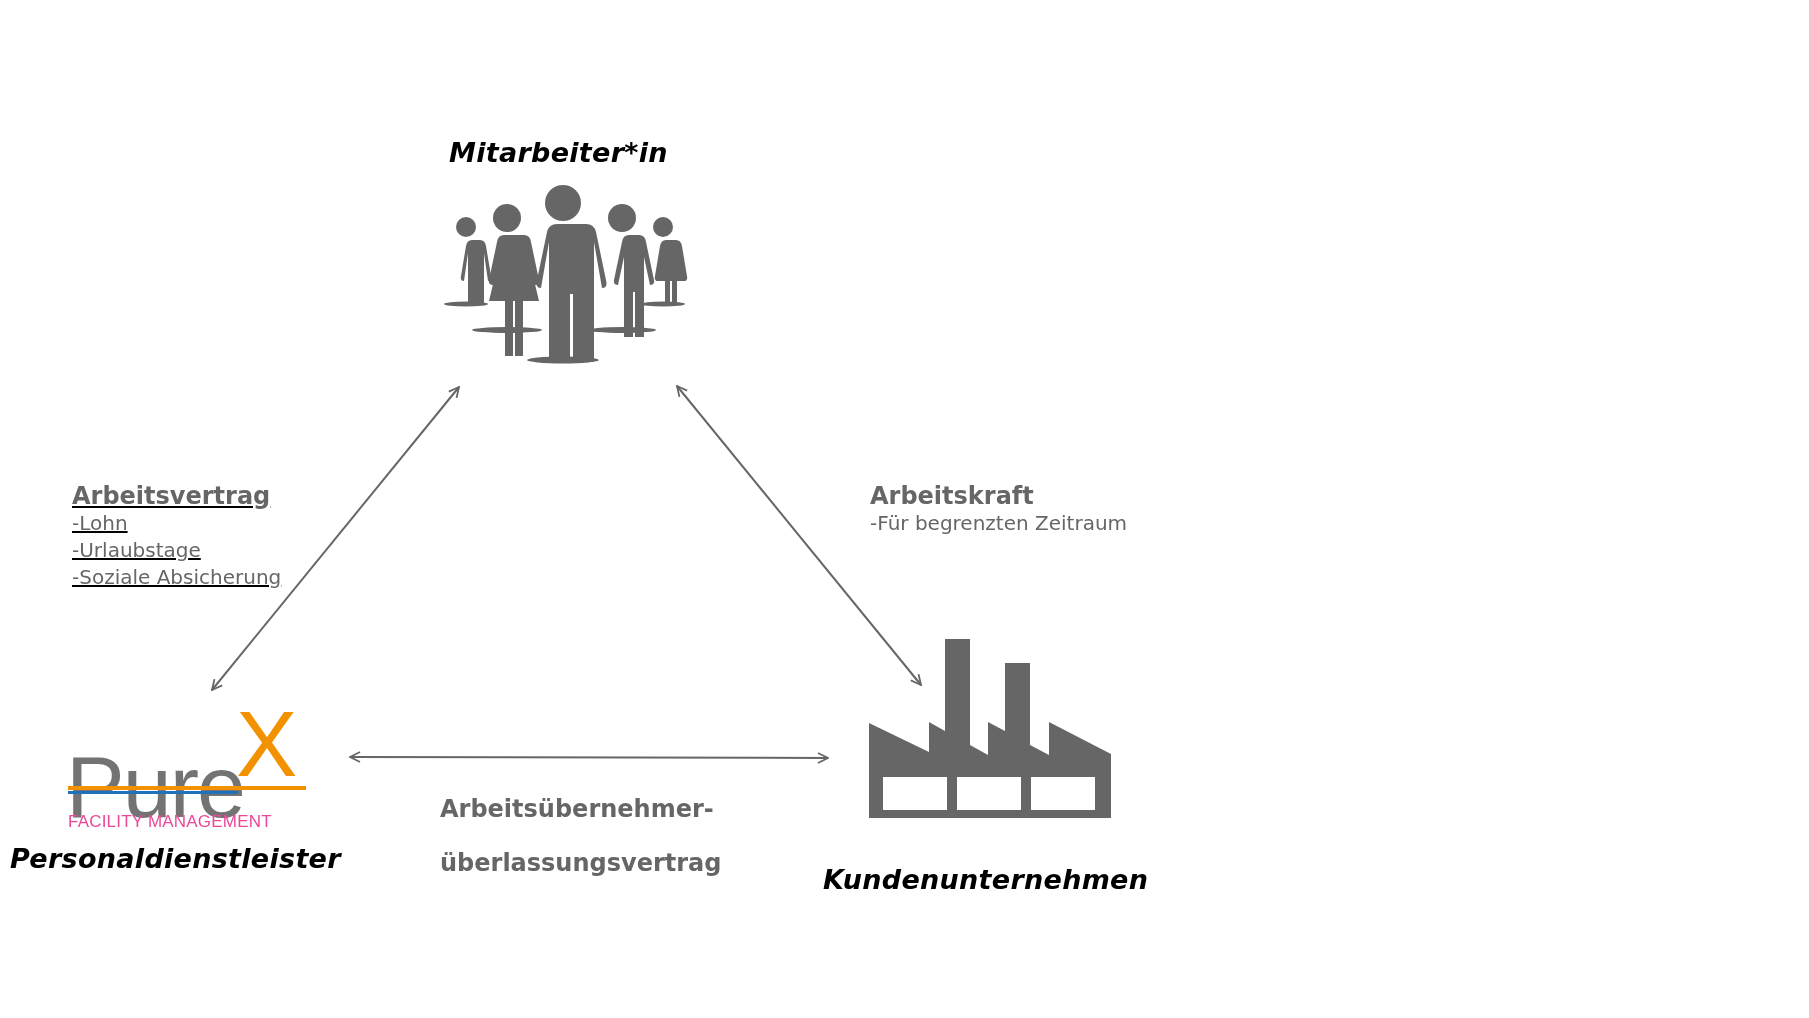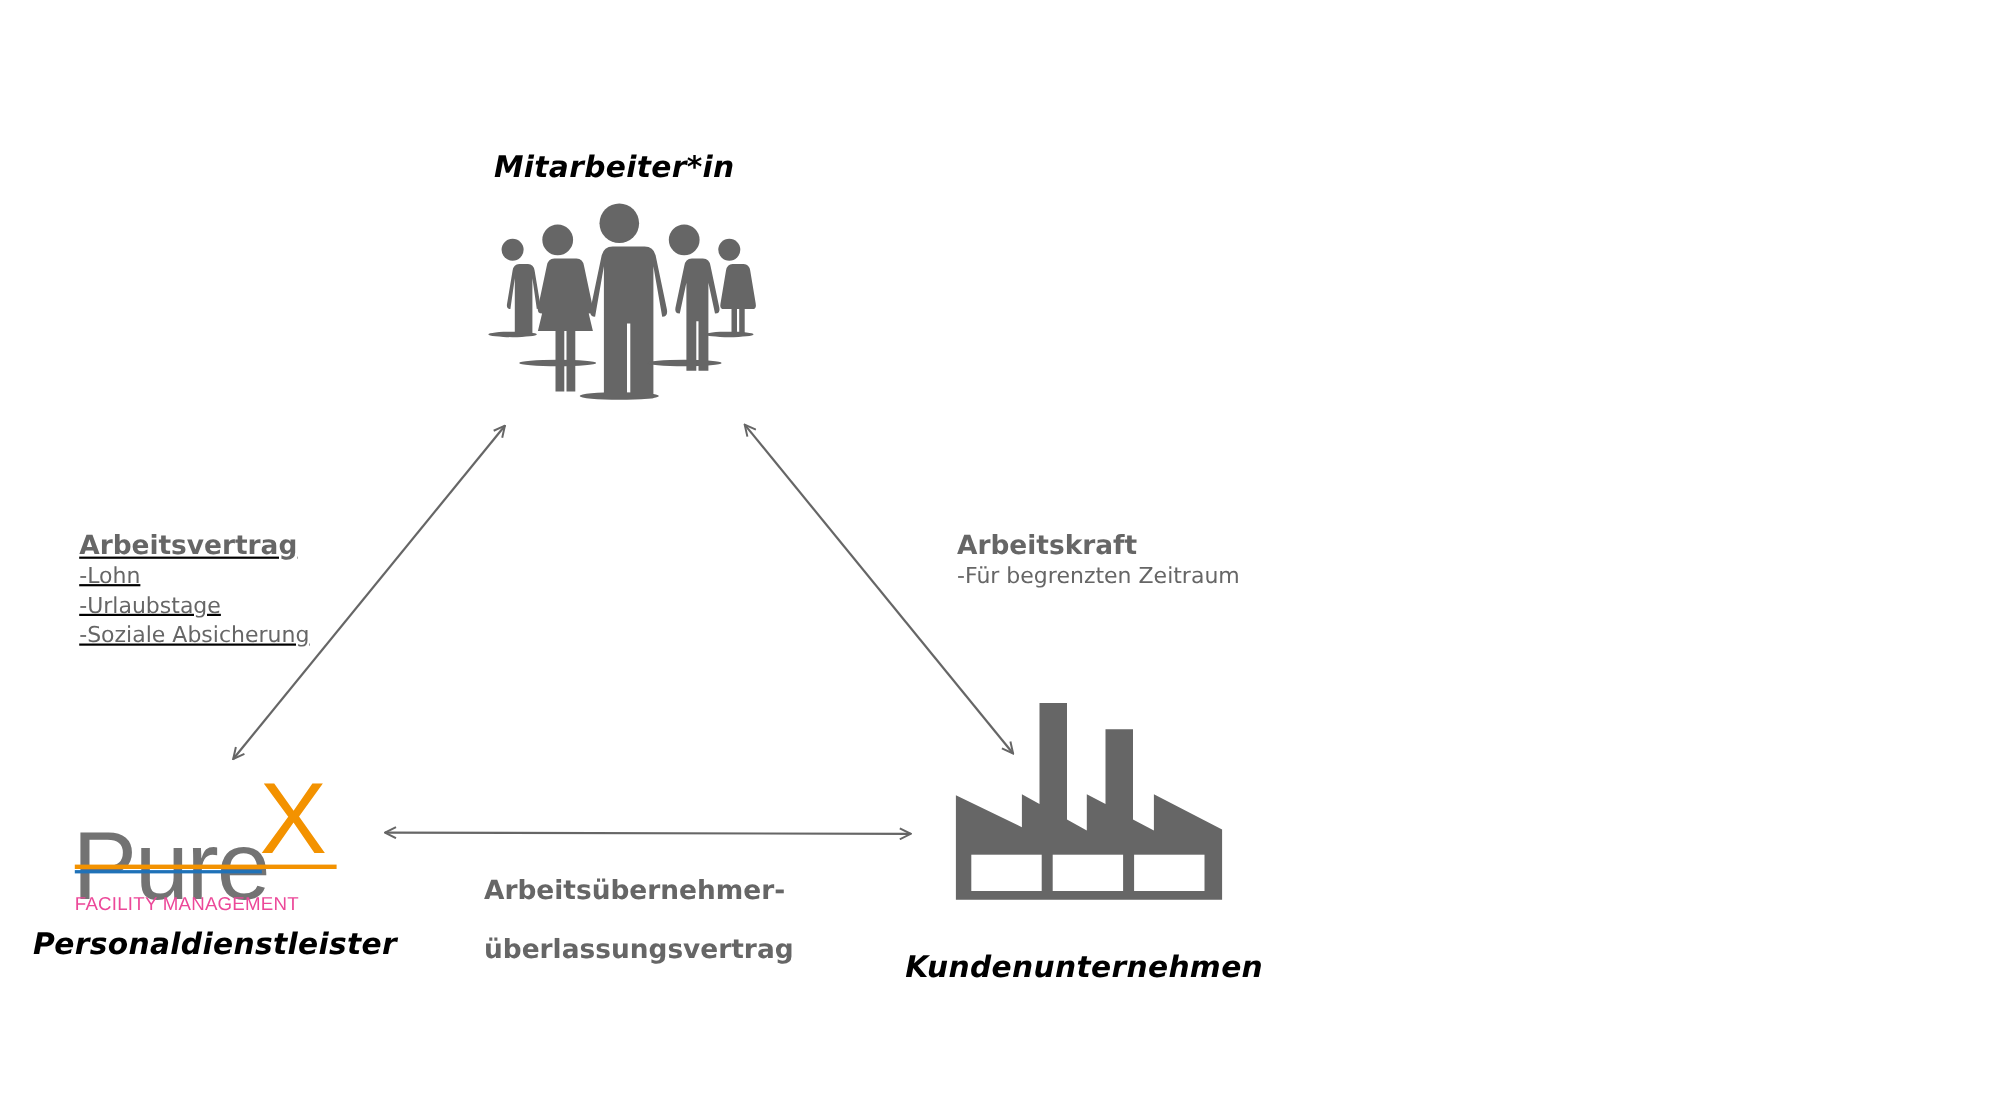--- a/index.html
+++ b/index.html
@@ -67,21 +67,21 @@
   <div class="label-bold" style="line-height:33px;margin-top:21px;">überlassungsvertrag</div>
 </div>
 
 <div class="abs" style="left:66px;top:700px;width:250px;height:120px;">
   <span class="abs" style="left:0;top:-6px;font-family:'Liberation Sans',sans-serif;font-size:88px;color:#737373;letter-spacing:-2px;line-height:100px;margin-top:43px;">Pure</span>
   <span class="abs" style="left:170px;top:-6px;font-family:'Liberation Sans',sans-serif;font-size:92px;color:#f39200;line-height:100px;">X</span>
   <div class="abs" style="left:2px;top:86px;width:238px;height:4px;background:#f39200;"></div>
   <div class="abs" style="left:2px;top:91px;width:170px;height:3px;background:#1f72b8;"></div>
   <div class="abs" style="left:2px;top:96px;font-family:Liberation Sans, sans-serif;font-size:17px;color:#ec4899;white-space:nowrap;letter-spacing:0.2px;margin-top:16px;">FACILITY MANAGEMENT</div>
 </div>
-<div class="abs title-orange" style="left:30px;top:843px;">Personaldienstleister</div>
+<div class="abs title-orange" style="left:10px;top:843px;">Personaldienstleister</div>
 
 <svg width="1809" height="1018">
   <g fill="#666">
     <path d="M869,723 L929,752 L929,722 L945,731 L945,639 L970,639 L970,745 L988,755 L988,722 L1005,731 L1005,663 L1030,663 L1030,745 L1049,755 L1049,722 L1111,754 L1111,818 L869,818 Z"></path>
   </g>
   <g fill="#fff">
     <rect x="883" y="777" width="64" height="33"></rect>
     <rect x="957" y="777" width="64" height="33"></rect>
     <rect x="1031" y="777" width="64" height="33"></rect>
   </g>

